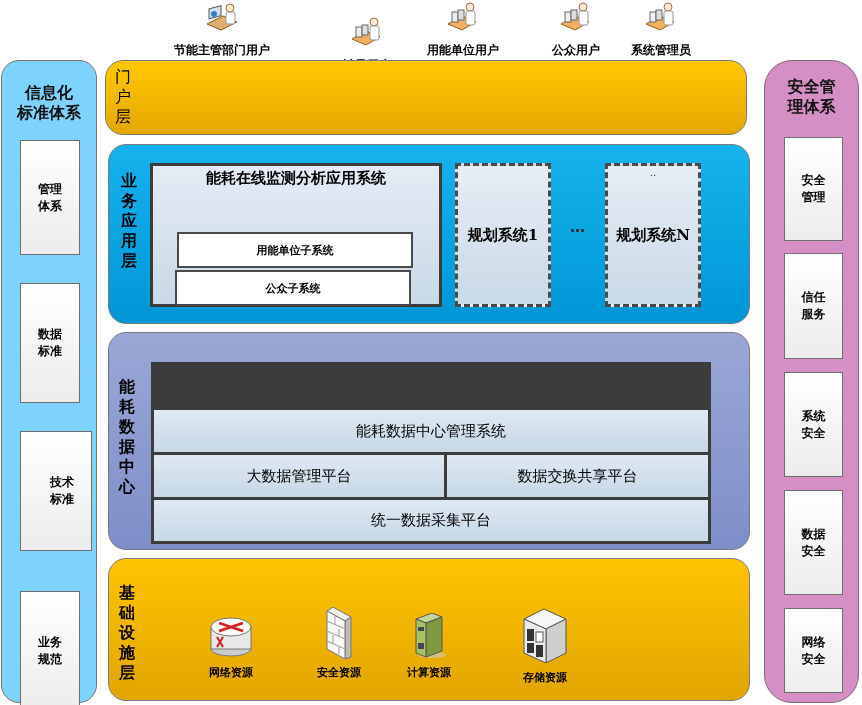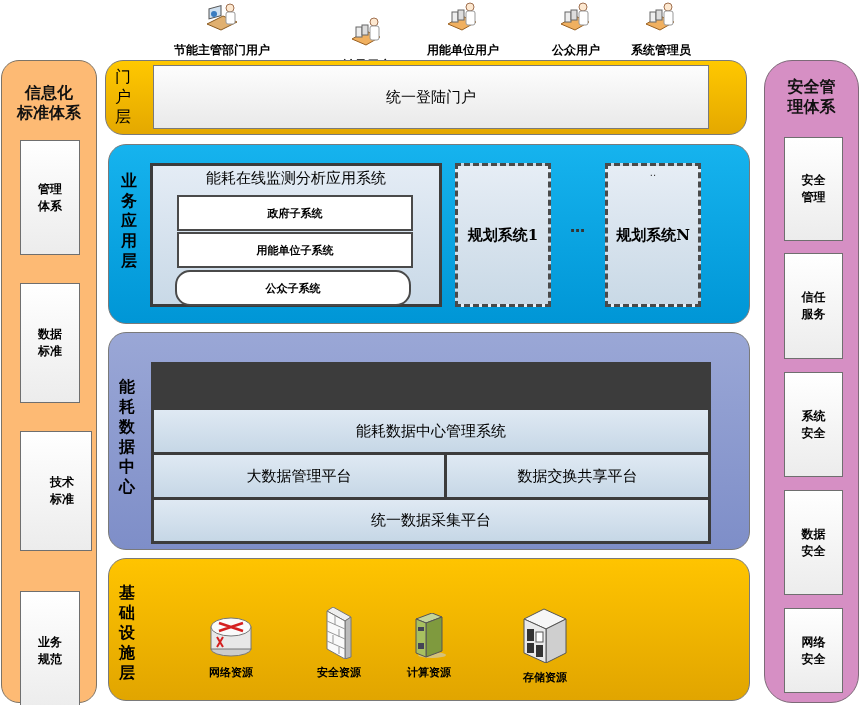--- a/index.html
+++ b/index.html
@@ -12,21 +12,21 @@
   .abs { position:absolute; box-sizing:border-box; }
 
   
   .user { position:absolute; top:0; width:120px; text-align:center; }
   .user .ico { width:34px; height:32px; margin:2px auto 0; position:relative; }
   .user .lbl { font-size:12px; font-weight:bold; margin-top:8px; white-space:nowrap; }
 
   
   .side-left {
     left:1px; top:60px; width:96px; height:643px;
-    background:#fdba74; border:1px solid #7d7467; border-radius:18px;
+    background:#7dd3fc; border:1px solid #7d7467; border-radius:18px;
   }
   .side-right {
     left:764px; top:60px; width:95px; height:643px;
     background:#d68fc4; border:1px solid #7d6a78; border-radius:28px;
   }
   .side-title { position:absolute; left:0; right:0; top:22px; text-align:center; font-size:16px; font-weight:bold; line-height:20px; color:#111; }
   .side-box {
     position:absolute; left:18px; width:58px;
     background:linear-gradient(#ffffff,#ececec);
     border:1px solid #6f6f6f;
@@ -203,36 +203,34 @@
       </div>
   </div>
 </div>
 
 <div class="abs layer portal">
   <div class="layer-label" style="left:7px; top:6px;">
     <div>门</div>
     <div>户</div>
     <div>层</div>
   </div>
-  <div class="abs white-box" style="left:47px; top:4px; width:556px; height:64px;">统一登陆门户</div>
 </div>
 
 <div class="abs layer biz">
   <div class="layer-label" style="left:10px; top:26px; font-weight:bold;">
     <div>业</div>
     <div>务</div>
     <div>应</div>
     <div>用</div>
     <div>层</div>
   </div>
   <div class="abs pale-box" style="left:41px; top:18px; width:292px; height:144px;">
-    <div class="abs" style="left:0; right:0; top:3px; text-align:center; font-size:15px; font-weight:normal;">能耗在线监测分析应用系统</div>
-    <div class="sub" style="left:24px; top:29px; width:232px; height:32px;">政府子系统</div>
+    <div class="abs" style="left:0; right:0; top:3px; text-align:center; font-size:15px; font-weight:bold;">能耗在线监测分析应用系统</div>
     <div class="sub" style="left:24px; top:66px; width:232px; height:32px;">用能单位子系统</div>
-    <div class="sub" style="left:22px; top:104px; width:232px; height:32px;border-radius:15px;">公众子系统</div>
+    <div class="sub" style="left:22px; top:104px; width:232px; height:32px;">公众子系统</div>
   </div>
   <div class="abs dash" style="left:346px; top:18px; width:96px; height:144px;">规划系统1</div>
   <div class="abs" style="left:452px; top:76px; width:32px; text-align:center; font-size:16px; font-weight:bold; color:#333; letter-spacing:-1px;">···</div>
   <div class="abs dash" style="left:496px; top:18px; width:96px; height:144px;">规划系统N</div>
   <div class="abs" style="left:496px; top:22px; width:96px; text-align:center; font-size:10px; color:#333;">..</div>
 </div>
 
 <div class="abs layer dc">
   <div class="layer-label" style="left:8px; top:44px; font-weight:bold;">
     <div>能</div>

